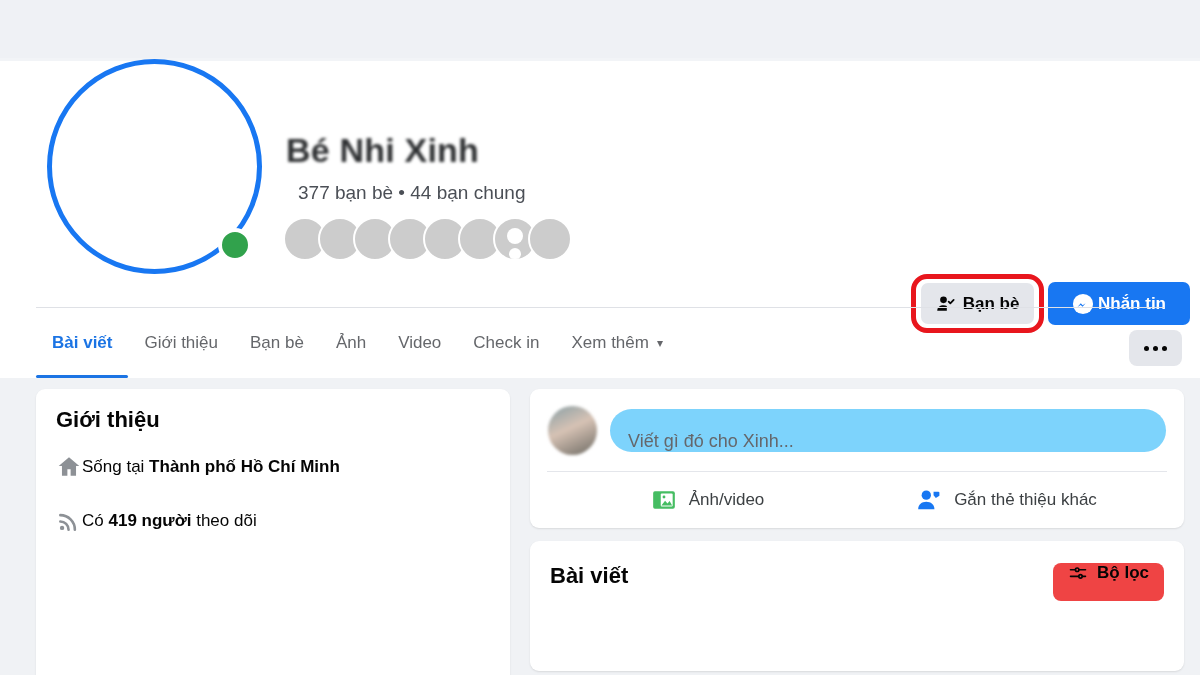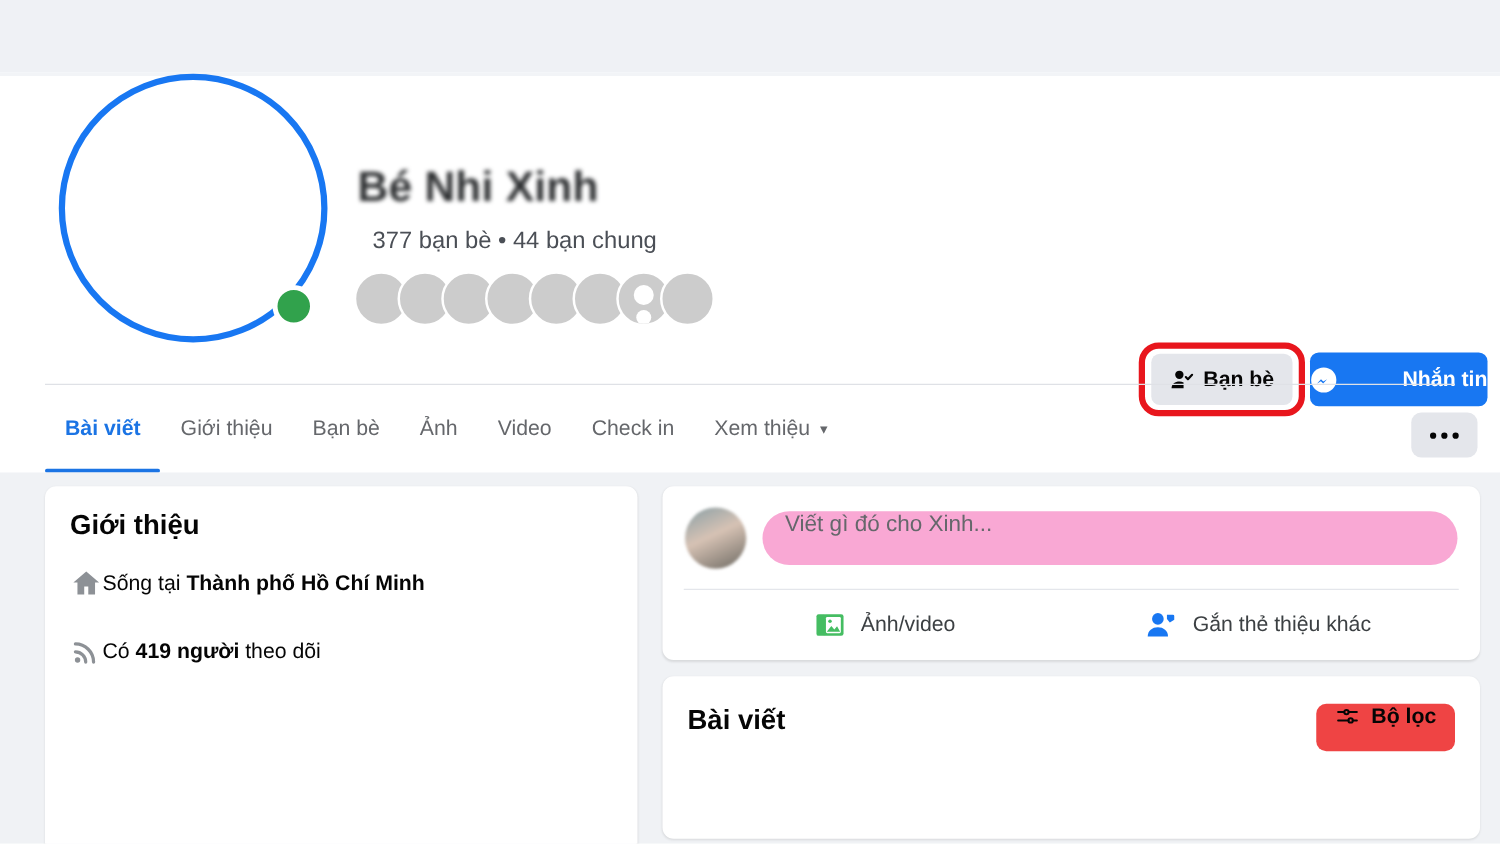--- a/index.html
+++ b/index.html
@@ -123,21 +123,21 @@
   .red-highlight {
     position: absolute; left: 911px; top: 213px;
     width: 133px; height: 59px;
     border: 5px solid #e8161d; border-radius: 16px;
     pointer-events: none;
   }
   .btn-message {
     position: absolute; left: 1048px; top: 221px;
     width: 142px; height: 43px; border-radius: 7px;
     background: #1877f2; border: none;
-    display: flex; align-items: center; justify-content: space-between; gap: 4px;
+    display: flex; align-items: center; justify-content: center; gap: 4px;
     font-family: inherit; font-size: 17px; font-weight: bold; color: #ffffff;
     cursor: pointer;
   }
 
   
   .tabs-divider {
     position: absolute; left: 36px; top: 307px; width: 1128px; height: 1px;
     background: #dfe1e6;
   }
   .tabs {
@@ -187,22 +187,22 @@
   .intro-link { color: #2d6fd6; }
 
   .card-composer { left: 530px; top: 11px; width: 654px; height: 139px; }
   .composer-top { display: flex; align-items: center; gap: 13px; padding: 17px 18px 0 18px; }
   .composer-avatar {
     width: 49px; height: 49px; border-radius: 50%; flex: 0 0 49px; overflow: hidden;
     background: linear-gradient(155deg,#9aa7a9 10%,#d6c2b4 45%,#6d6a63 100%);
     filter: blur(1.4px);
   }
   .composer-input {
-    flex: 1; height: 43px; border-radius: 22px; background: #f9a8d4;
-    display: flex; align-items: flex-start; padding: 0 18px;
+    flex: 1; height: 43px; border-radius: 22px; background: #7dd3fc;
+    display: flex; align-items: flex-end; padding: 0 18px;
     font-size: 18px; color: #65676b; cursor: pointer;
   }
   .composer-sep { height: 1px; background: #e4e6eb; margin: 16px 17px 0 17px; }
   .composer-actions { display: flex; padding: 0 28px; height: 56px; }
   .composer-action {
     flex: 1; display: flex; align-items: center; justify-content: center; gap: 12px;
     font-size: 17px; font-weight: 500; color: #3c4043; cursor: pointer;
   }
   .composer-action .ico { width: 26px; height: 26px; flex: 0 0 26px; }
 
@@ -289,21 +289,21 @@
     <div class="tab">
         <span>Ảnh</span>
       </div>
     <div class="tab">
         <span>Video</span>
       </div>
     <div class="tab">
         <span>Check in</span>
       </div>
     <div class="tab">
-      <span>Xem thiệu</span>
+      <span>Xem thêm</span>
       <span class="caret">▾</span>
     </div>
   </div>
   <button class="btn-more">
     <i></i>
     <i></i>
     <i></i>
   </button>
 
   <div class="body-area">

